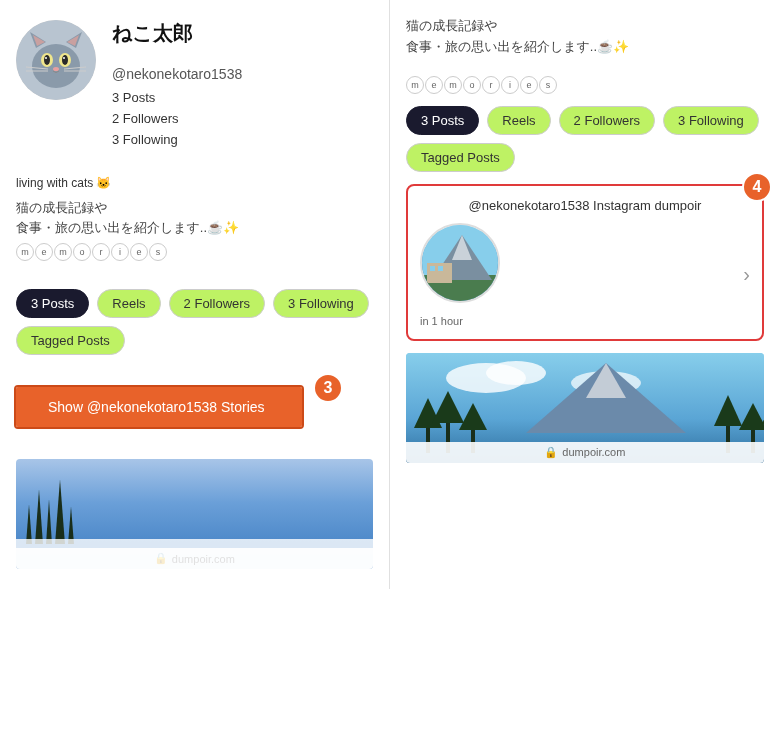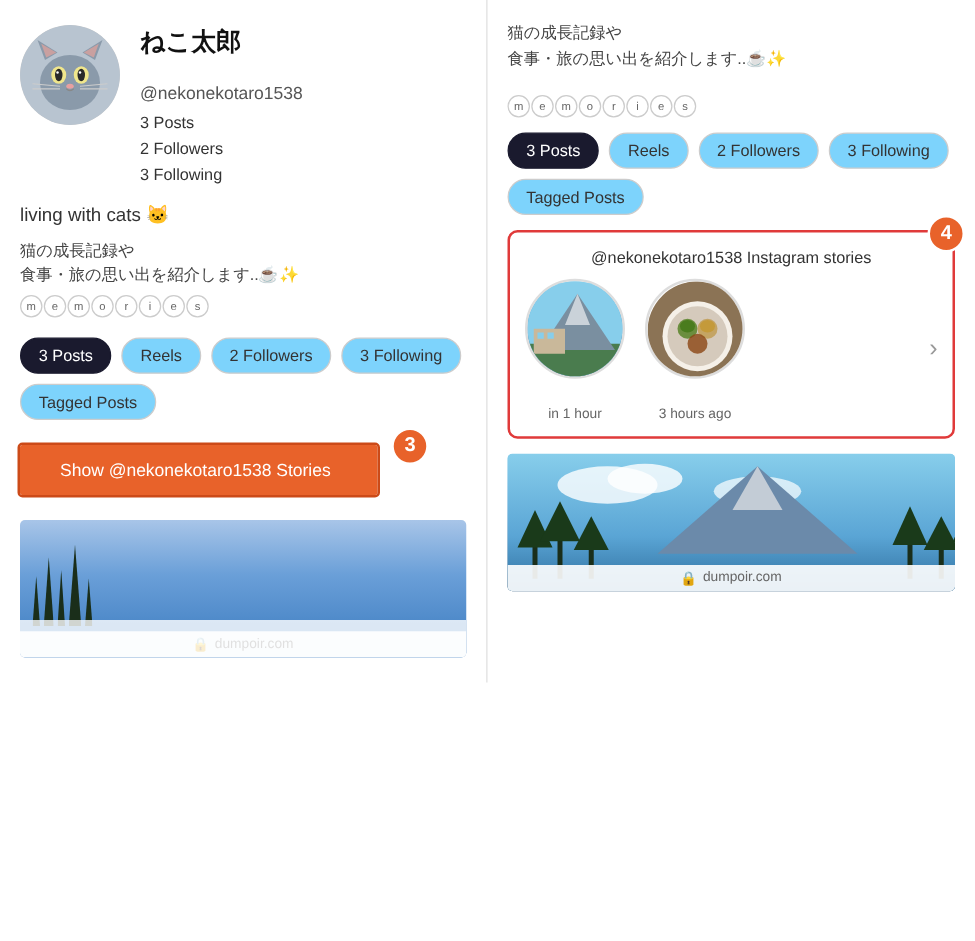--- a/index.html
+++ b/index.html
@@ -16,21 +16,21 @@
       width: 780px;
     }
 
     
     .left-panel {
       width: 390px;
       border-right: 1px solid #e0e0e0;
       padding: 20px 16px;
       display: flex;
       flex-direction: column;
-      gap: 12px;
+      gap: 24px;
     }
 
     .profile-header {
       display: flex;
       align-items: flex-start;
       gap: 16px;
     }
 
     .avatar {
       width: 80px;
@@ -71,21 +71,21 @@
       margin-top: 4px;
     }
 
     .bio-section {
       font-size: 14px;
       color: #333;
       line-height: 1.5;
     }
 
     .bio-living {
-      font-size: 15px;
+      font-size: 12px;
       font-weight: 500;
       margin-bottom: 6px;
     }
 
     .bio-text {
       font-size: 13px;
       color: #444;
     }
 
     .memories-tag {
@@ -111,21 +111,21 @@
       flex-wrap: wrap;
       gap: 8px;
       margin-top: 4px;
     }
 
     .tab-btn {
       padding: 6px 14px;
       border-radius: 20px;
       font-size: 13px;
       border: 1px solid #ccc;
-      background: #7dd3fc;
+      background: #bef264;
       color: #333;
       cursor: pointer;
     }
 
     .tab-btn.active {
       background: #1a1a2e;
       color: #fff;
       border-color: #1a1a2e;
     }
 
@@ -260,22 +260,22 @@
 
     .stories-items {
       display: flex;
       align-items: center;
       gap: 16px;
     }
 
     .story-item {
       display: flex;
       flex-direction: column;
-      align-items: center;
-      gap: 22px;
+      align-items: flex-start;
+      gap: 12px;
     }
 
     .story-thumb {
       width: 80px;
       height: 80px;
       border-radius: 50%;
       overflow: hidden;
       border: 2px solid #ddd;
     }
 
@@ -416,21 +416,21 @@
     <div class="right-tabs-row">
       <button class="tab-btn active">3 Posts</button>
       <button class="tab-btn">Reels</button>
       <button class="tab-btn">2 Followers</button>
       <button class="tab-btn">3 Following</button>
       <button class="tab-btn">Tagged Posts</button>
     </div>
 
     <div class="stories-card">
       <div class="stories-badge">4</div>
-      <div class="stories-card-title">@nekonekotaro1538 Instagram stories</div>
+      <div class="stories-card-title">@nekonekotaro1538 Instagram dumpoir</div>
       <div class="stories-items">
 
         <div class="story-item">
           <div class="story-thumb">
             <div class="story-thumb-mountain">
               <svg viewBox="0 0 80 80" width="80" height="80">
                 <rect width="80" height="80" fill="#87ceeb"></rect>
                 <rect y="50" width="80" height="30" fill="#4a7c4e"></rect>
 
                 <polygon points="40,10 10,55 70,55" fill="#7a8fa0"></polygon>
@@ -438,38 +438,20 @@
 
                 <rect x="5" y="38" width="25" height="20" fill="#c9b89a"></rect>
                 <rect x="8" y="41" width="5" height="5" fill="#87ceeb"></rect>
                 <rect x="16" y="41" width="5" height="5" fill="#87ceeb"></rect>
               </svg>
             </div>
           </div>
           <div class="story-time">in 1 hour</div>
         </div>
 
-        <div class="story-item">
-          <div class="story-thumb">
-            <svg viewBox="0 0 80 80" width="80" height="80">
-              <circle cx="40" cy="40" r="40" fill="#8B7355"></circle>
-
-              <circle cx="40" cy="44" r="28" fill="#f5f0e8"></circle>
-              <circle cx="40" cy="44" r="24" fill="#8B7355" opacity="0.3"></circle>
-
-              <circle cx="32" cy="38" r="8" fill="#6b8e3e"></circle>
-              <circle cx="48" cy="38" r="8" fill="#c4a464"></circle>
-              <circle cx="40" cy="50" r="8" fill="#8B4513" opacity="0.8"></circle>
-
-              <ellipse cx="32" cy="36" rx="6" ry="5" fill="#4a7c1e"></ellipse>
-              <ellipse cx="48" cy="36" rx="6" ry="5" fill="#c49a3a"></ellipse>
-            </svg>
-          </div>
-          <div class="story-time">3 hours ago</div>
-        </div>
         <div class="chevron-right">›</div>
       </div>
     </div>
 
     <div class="bottom-image-right">
       <svg viewBox="0 0 390 110" width="390" height="110" style="position:absolute;top:0;left:0;">
 
         <defs>
           <linearGradient id="skyGrad" x1="0" y1="0" x2="0" y2="1">
             <stop offset="0%" stop-color="#87ceeb"></stop>

